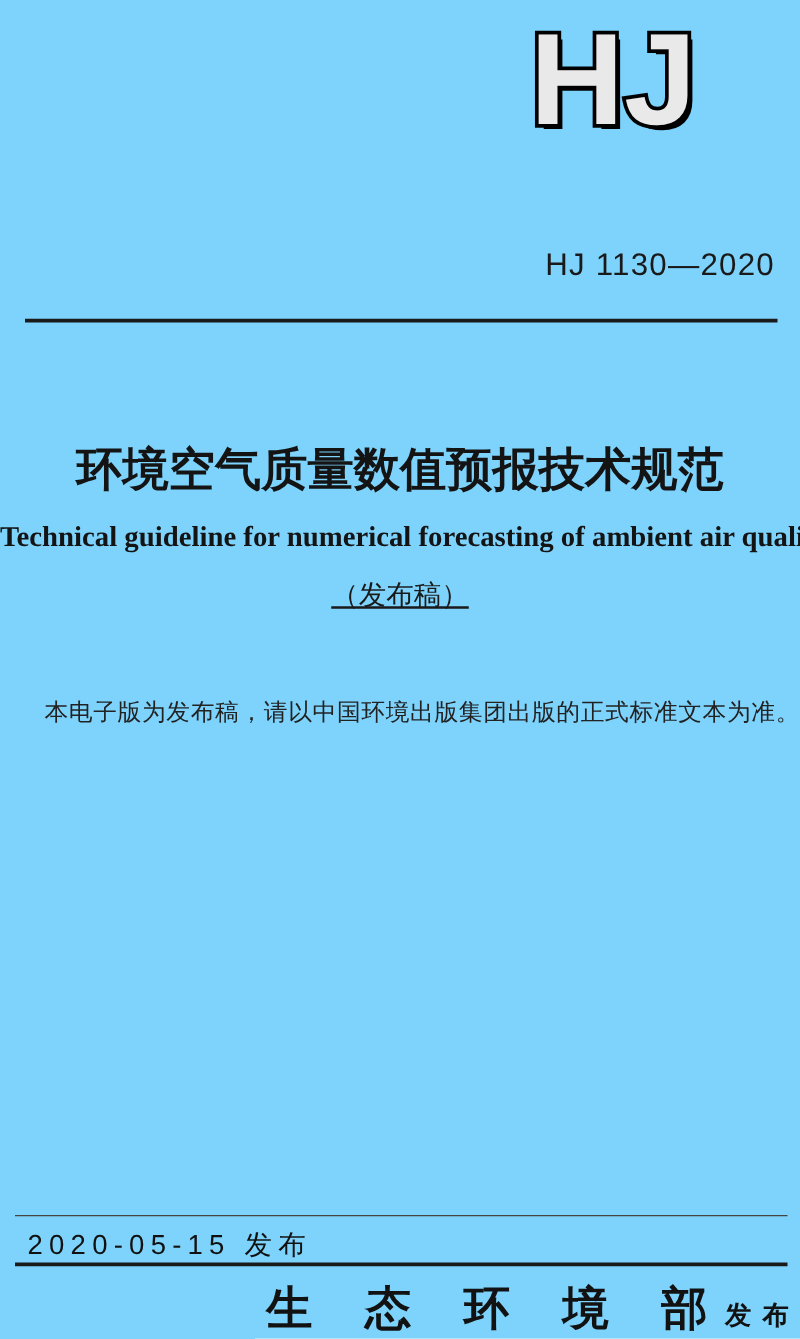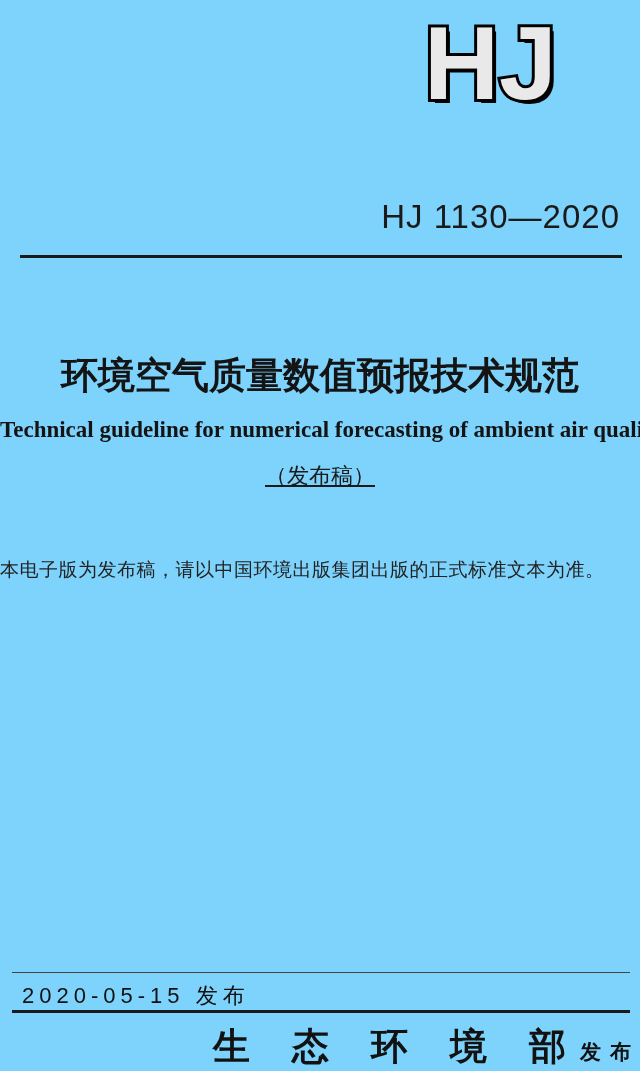--- a/index.html
+++ b/index.html
@@ -29,21 +29,21 @@
     font-size: 40px;
     font-weight: bold;
     letter-spacing: 0px;
     white-space: nowrap;
     color: #161616;
   }
   .std-number {
     position: absolute;
     top: 198px;
     right: 20px;
-    font-size: 33px;
+    font-size: 25px;
     letter-spacing: 1px;
     color: #1a1a1a;
   }
   .rule-top {
     position: absolute;
     top: 255px;
     left: 20px;
     right: 18px;
     height: 3px;
     background: #1a1a1a;
@@ -79,21 +79,21 @@
     text-align: center;
     font-size: 22px;
     color: #1a1a1a;
     text-decoration: underline;
   }
   .notice {
     position: absolute;
     top: 557px;
     left: 0;
     width: 100%;
-    text-align: left;
+    text-align: right;
     font-family: "Liberation Serif", serif;
     font-size: 19px;
     letter-spacing: 0.5px;
     color: #222222;
   }
   .rule-thin {
     position: absolute;
     top: 972px;
     left: 12px;
     right: 10px;

